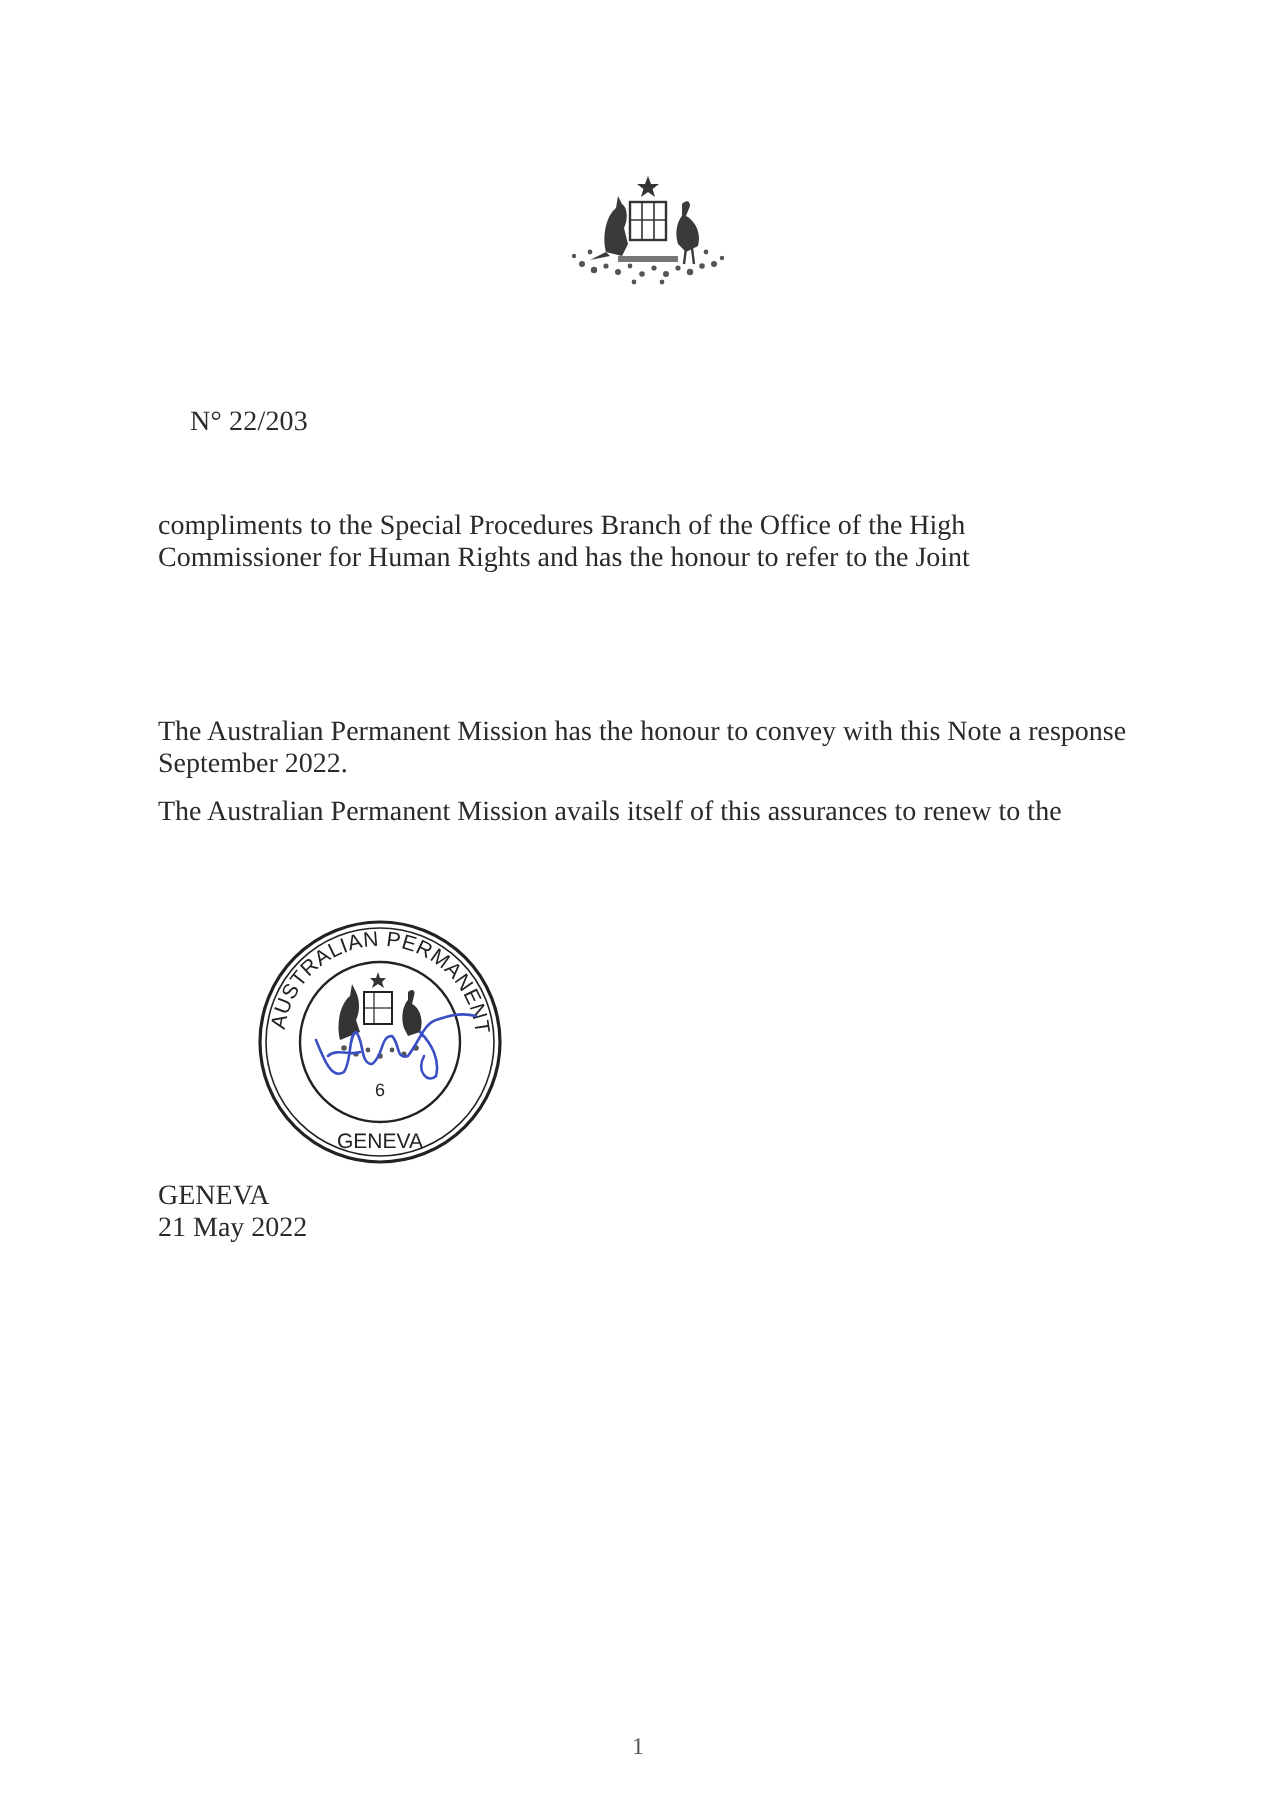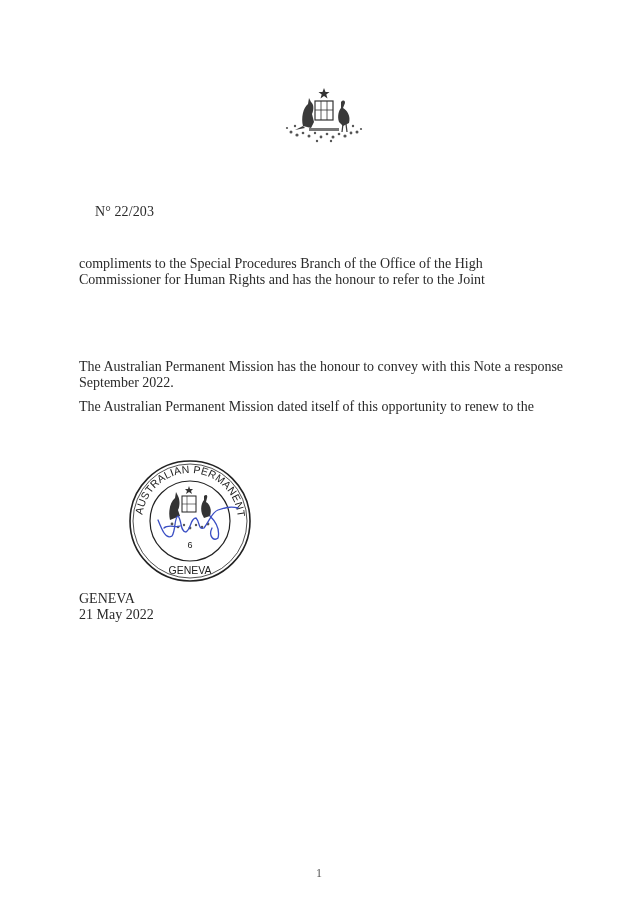--- a/index.html
+++ b/index.html
@@ -67,21 +67,21 @@
   <span>compliments to the Special Procedures Branch of the Office of the High</span>
   <span>Commissioner for Human Rights and has the honour to refer to the Joint</span>
 </div>
 
 <div class="para" id="p2">
   <span>The Australian Permanent Mission has the honour to convey with this Note a response</span>
   <span>September 2022.</span>
 </div>
 
 <div class="para" id="p3">
-  <span>The Australian Permanent Mission dated itself of this opportunity to renew to the</span>
+  <span>The Australian Permanent Mission avails itself of this assurances to renew to the</span>
 </div>
 
 <div class="seal">
   <svg width="142" height="126" viewBox="0 0 142 126">
     <defs>
       <path id="arcTop" d="M22,63 A48,48 0 0,1 118,63"></path>
       <path id="arcBot" d="M40,102 A48,48 0 0,0 100,102"></path>
     </defs>
     <circle cx="70" cy="63" r="60" fill="none" stroke="#222" stroke-width="1.6"></circle>
     <circle cx="70" cy="63" r="57" fill="none" stroke="#222" stroke-width="0.8"></circle>

